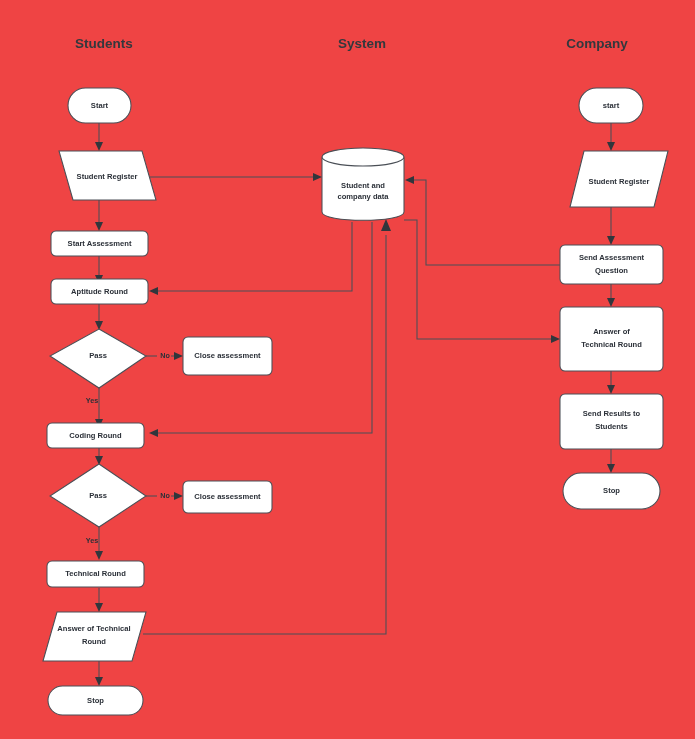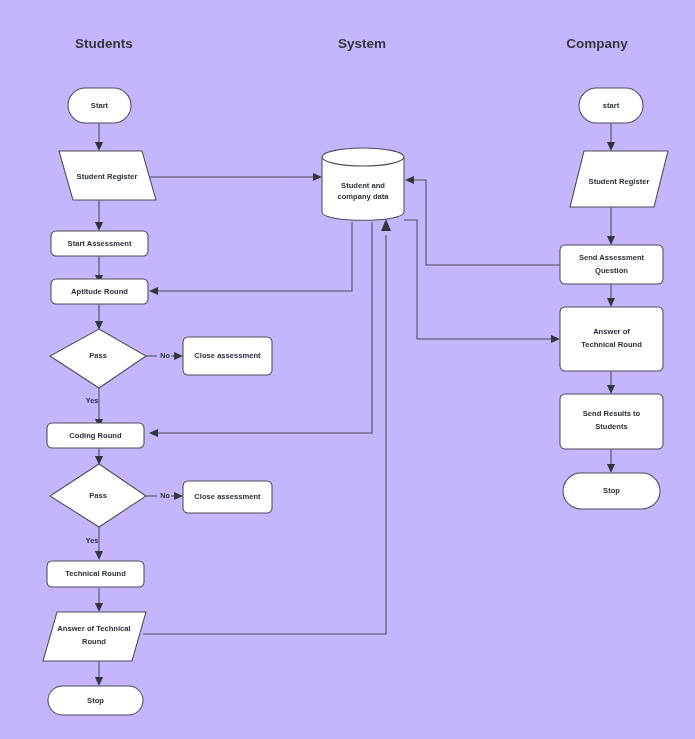--- a/index.html
+++ b/index.html
@@ -8,21 +8,21 @@
     padding: 0;
     background: #ffffff;
   }
   body {
     font-family: "Liberation Sans", sans-serif;
   }
   #canvas {
     position: relative;
     width: 695px;
     height: 739px;
-    background: #c4b5fd;
+    background: #ef4444;
     overflow: hidden;
     text-align: center;
   }
   svg#diagram {
     position: absolute;
     left: 0;
     top: 0;
     width: 695px;
     height: 739px;
   }

